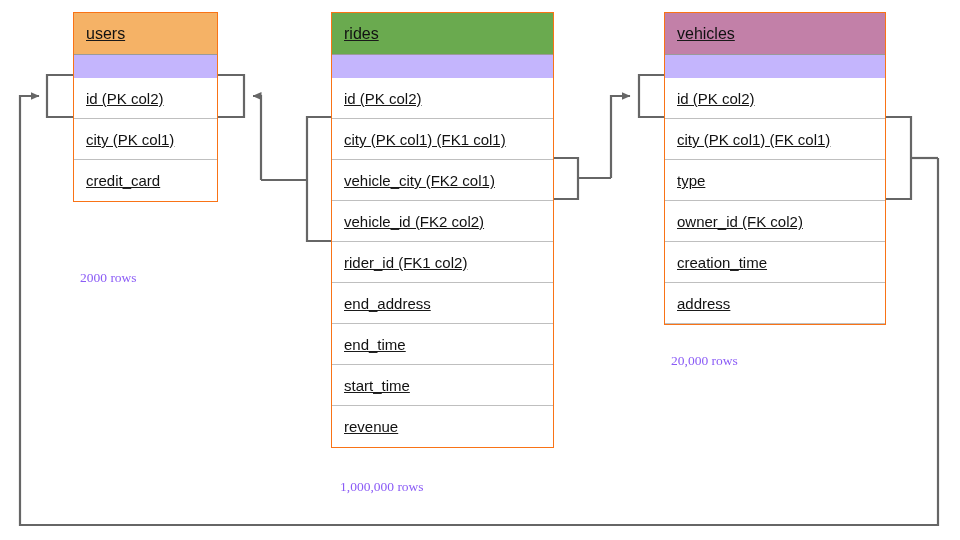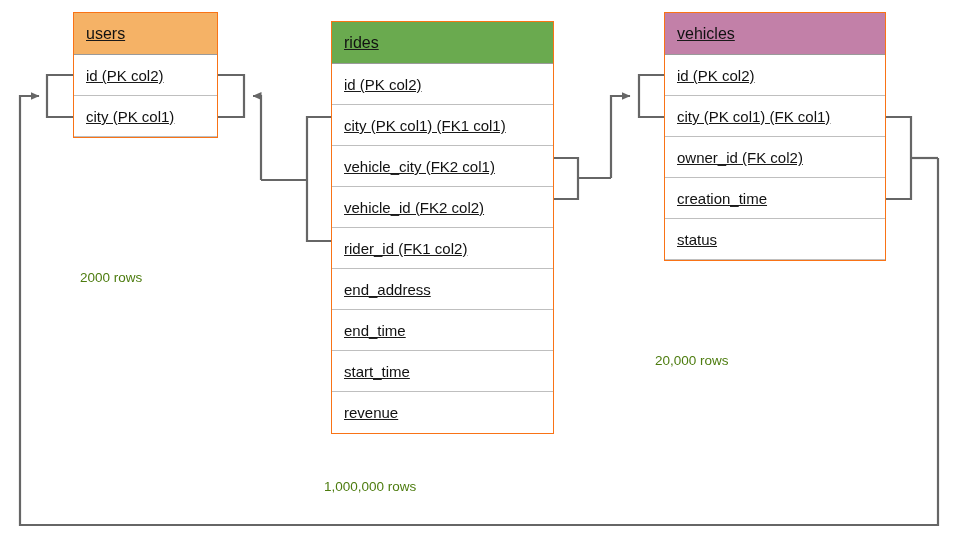--- a/index.html
+++ b/index.html
@@ -43,41 +43,43 @@
     padding: 0 0 0 12px;
     font-size: 16px;
     color: #111111;
     box-sizing: border-box;
     border-bottom: 1px solid #9a9a9a;
     white-space: nowrap;
     overflow: hidden;
   }
   .entity-rows {
     display: block;
+    margin-top: 23px;
   }
   .entity-row {
     height: 41px;
     line-height: 41px;
     padding: 0 0 0 12px;
     font-size: 15px;
     color: #111111;
     box-sizing: border-box;
     border-bottom: 1px solid #bfbfbf;
     background: #ffffff;
     white-space: nowrap;
     overflow: hidden;
   }
   .entity-row.last {
     border-bottom: none;
   }
   .rowcount {
     position: absolute;
     font-size: 13.5px;
-    color: #4d7c0f;
+    color: #8b5cf6;
     white-space: nowrap;
+    font-family: Liberation Serif, serif;
   }
 </style>
 </head>
 <body>
 
 <div id="canvas">
 
   <svg id="connectors" viewBox="0 0 960 540" width="960" height="540" xmlns="http://www.w3.org/2000/svg">
     <defs>
       <marker id="arrowRight" markerWidth="9" markerHeight="9" refX="8.5" refY="4.5" orient="auto" markerUnits="userSpaceOnUse">
@@ -111,45 +113,47 @@
 
       <path d="M938,158 L938,525 L20,525 L20,96 L39,96" marker-end="url(#arrowRight)"></path>
     </g>
   </svg>
 
   <div class="entity" style="left:73px; top:12px; width:145px;">
     <div class="entity-header" style="background:#F5B266;">users</div>
     <div class="entity-rows">
       <div class="entity-row">id (PK col2)</div>
       <div class="entity-row">city (PK col1)</div>
+      <div class="entity-row last">credit_card</div>
     </div>
   </div>
   <div class="rowcount" style="left:80px; top:270px;">2000 rows</div>
 
-  <div class="entity" style="left:331px; top:21px; width:223px;">
+  <div class="entity" style="left:331px; top:12px; width:223px;">
     <div class="entity-header" style="background:#6AAA4F;">rides</div>
     <div class="entity-rows">
       <div class="entity-row">id (PK col2)</div>
       <div class="entity-row">city (PK col1) (FK1 col1)</div>
       <div class="entity-row">vehicle_city (FK2 col1)</div>
       <div class="entity-row">vehicle_id (FK2 col2)</div>
       <div class="entity-row">rider_id (FK1 col2)</div>
       <div class="entity-row">end_address</div>
       <div class="entity-row">end_time</div>
       <div class="entity-row">start_time</div>
       <div class="entity-row last">revenue</div>
     </div>
   </div>
-  <div class="rowcount" style="left:324px; top:479px;">1,000,000 rows</div>
+  <div class="rowcount" style="left:340px; top:479px;">1,000,000 rows</div>
 
   <div class="entity" style="left:664px; top:12px; width:222px;">
     <div class="entity-header" style="background:#C280A8;">vehicles</div>
     <div class="entity-rows">
       <div class="entity-row">id (PK col2)</div>
       <div class="entity-row">city (PK col1) (FK col1)</div>
+      <div class="entity-row">type</div>
       <div class="entity-row">owner_id (FK col2)</div>
       <div class="entity-row">creation_time</div>
-      <div class="entity-row">status</div>
+      <div class="entity-row">address</div>
     </div>
   </div>
-  <div class="rowcount" style="left:655px; top:353px;">20,000 rows</div>
+  <div class="rowcount" style="left:671px; top:353px;">20,000 rows</div>
 
 </div>
 
 </body></html>

